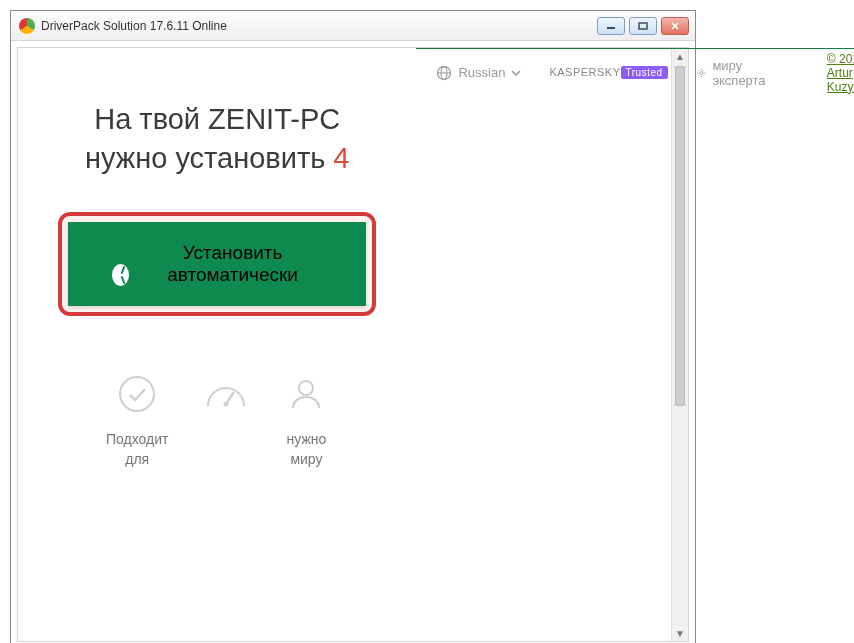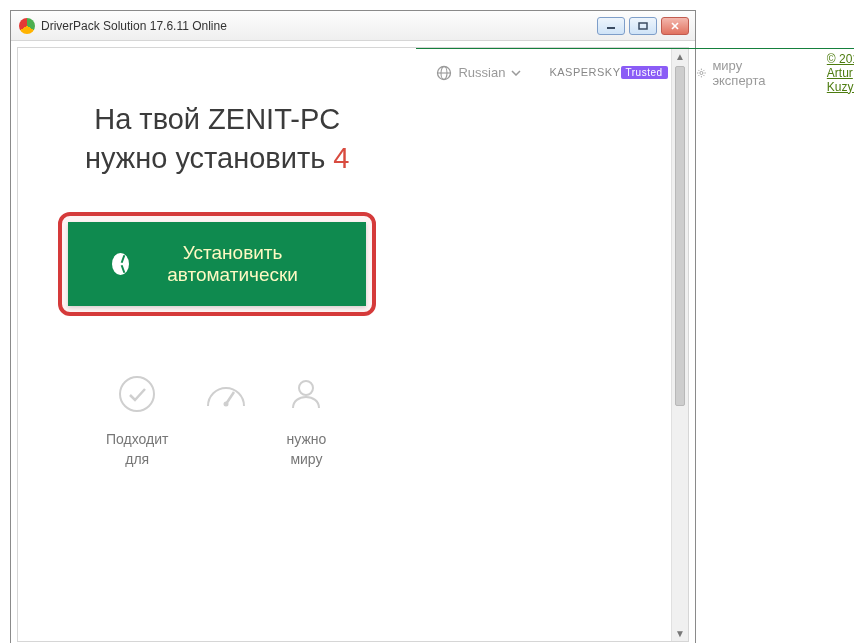--- a/index.html
+++ b/index.html
@@ -114,25 +114,25 @@
     margin-top: 34px;
   }
   .cta-highlight {
     padding: 6px;
     border: 4px solid #d53a3a;
     border-radius: 12px;
     background: rgba(213,58,58,0.06);
   }
   .cta {
     background: #0f8a4f;
-    color: #fef9c3;
+    color: #000000;
     font-size: 19px;
     padding: 20px 44px;
     display: flex;
-    align-items: center;
+    align-items: flex-end;
     gap: 14px;
     border: none;
     cursor: pointer;
     box-shadow: 0 2px 4px rgba(0,0,0,0.15);
   }
   .cta-icon {
     width: 22px; height: 22px;
     border-radius: 50%;
     background: #fff;
     position: relative;

